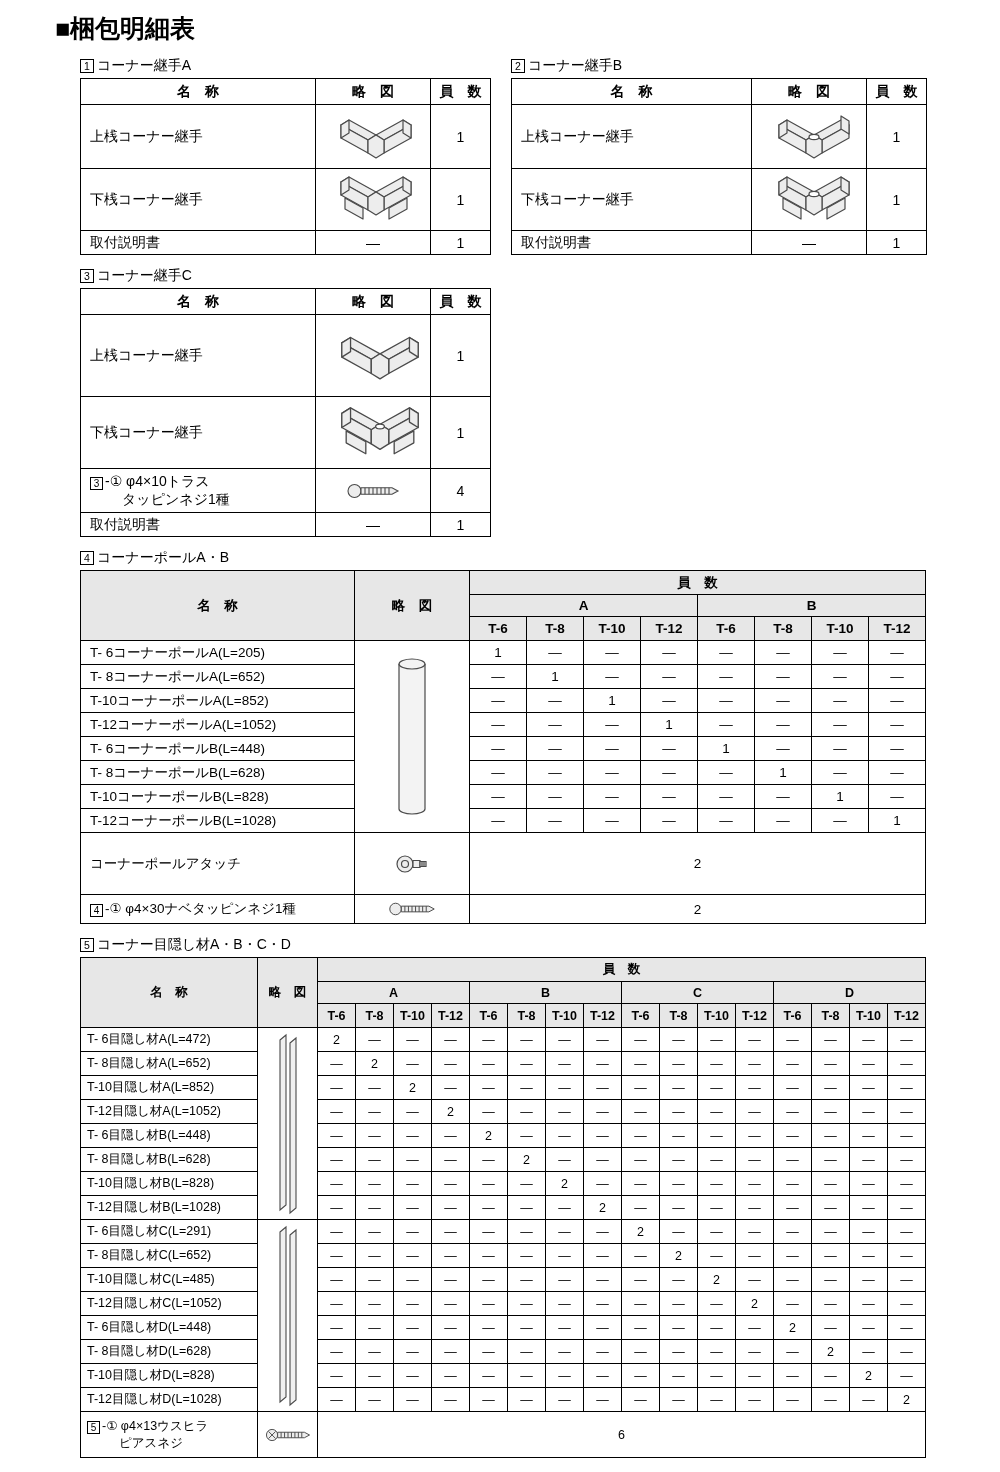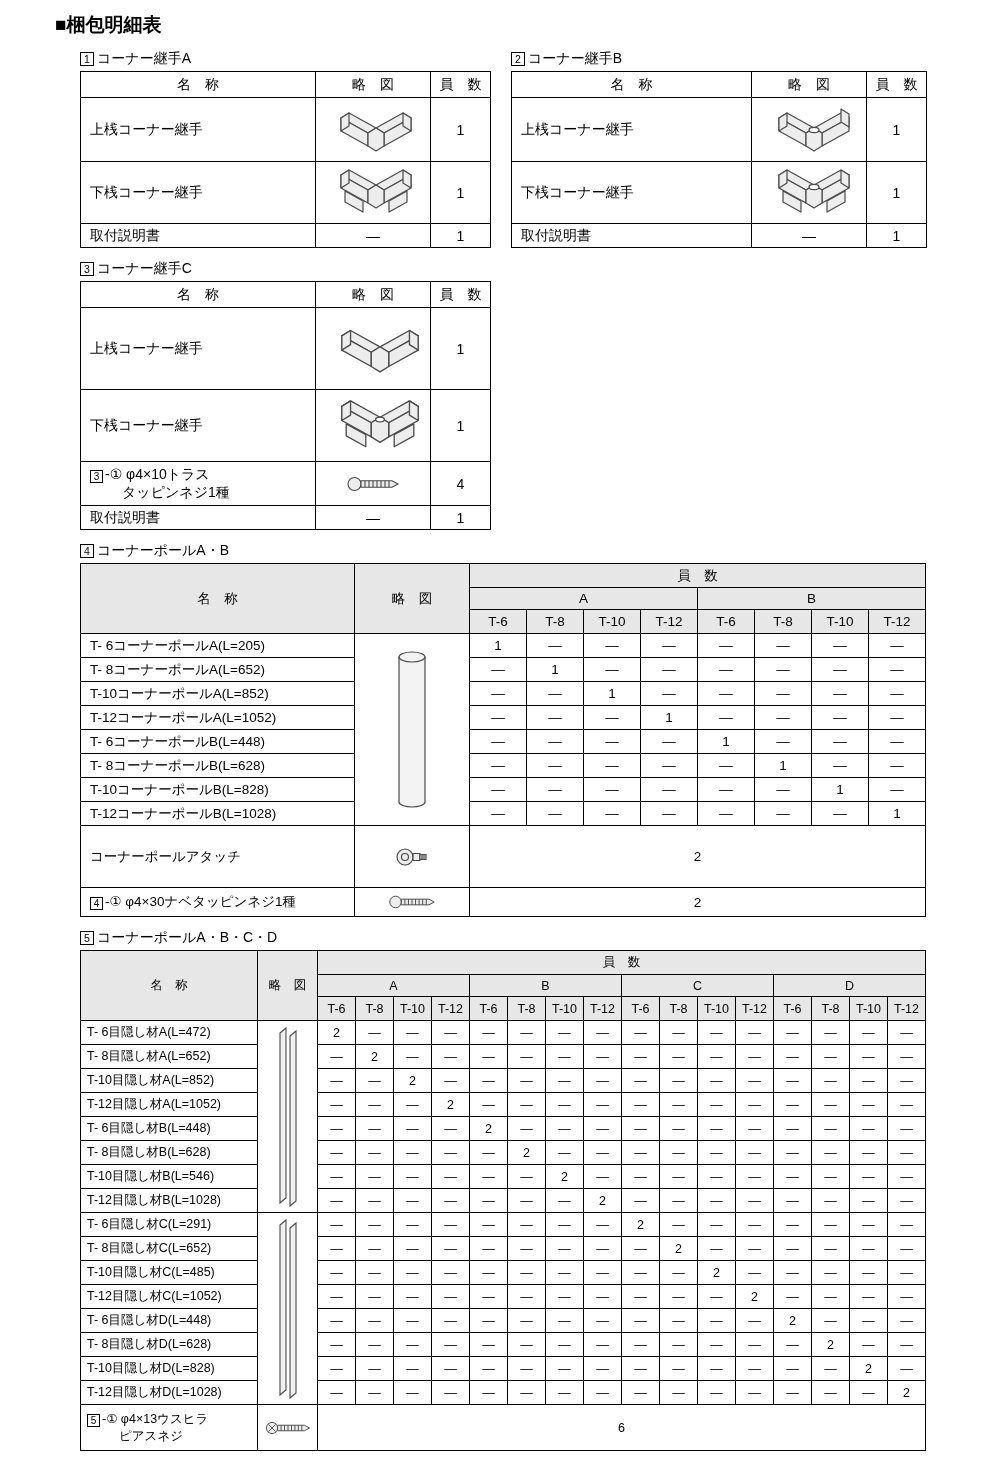--- a/index.html
+++ b/index.html
@@ -2,33 +2,33 @@
 <html><head>
 <meta charset="utf-8">
 <style>
   * { box-sizing: border-box; margin: 0; padding: 0; }
   html, body { background: #fff; }
   body {
     width: 1000px; min-height: 1472px; color: #000;
     font-family: "Liberation Sans", "DejaVu Sans", sans-serif;
   }
   .page { padding: 12px 0 20px 55px; }
-  .page-title { font-size: 19px; font-weight: bold; margin-bottom: 12px; }
+  .page-title { font-size: 25px; font-weight: bold; margin-bottom: 12px; }
   .tables { margin-left: 25px; width: 845px; }
   .row2 { display: flex; gap: 20px; align-items: flex-start; }
   .section { margin-bottom: 12px; }
   .section-label { display: flex; align-items: center; gap: 3px; font-size: 14px; margin-bottom: 3px; }
   .numbox {
     display: inline-block; border: 1px solid #000; min-width: 14px; height: 14px;
     line-height: 13px; text-align: center; font-size: 10.5px; flex: none;
   }
   .numbox.sm { min-width: 13px; height: 13px; line-height: 12px; font-size: 10px; margin-right: 2px; vertical-align: -1px; }
   table { border-collapse: collapse; table-layout: fixed; }
   th, td { border: 1px solid #000; overflow: hidden; }
-  th { font-weight: normal; margin-left: 20px; }
+  th { font-weight: bold; margin-left: 20px; }
 
   
   .joint-table th { font-size: 14px; height: 26px; text-align: center; background: #fff; }
   .joint-table td { font-size: 14px; padding: 1px 16px; }
   .joint-table .img-row td { height: 64px; }
   .joint-table .img-row2 td { height: 62px; }
   .joint-c .img-row td { height: 82px; }
   .joint-c .img-row2 td { height: 72px; }
   .screw-row td { height: 44px; vertical-align: middle; }
   .manual-row td { height: 24px; }
@@ -434,21 +434,21 @@
             </td>
             <td class="qty-cell" colspan="8">2</td>
           </tr>
         </tbody>
       </table>
     </div>
 
     <div class="section">
       <div class="section-label">
         <span class="numbox">5</span>
-        <span>コーナーポールA・B・C・D</span>
+        <span>コーナー目隠し材A・B・C・D</span>
       </div>
       <table class="grid-table blind-table">
         <colgroup>
           <col style="width:177px">
             <col style="width:60px">
             <col span="16" style="width:38px">
         </colgroup>
         <thead>
           <tr class="hrow1">
             <th rowspan="3">名　称</th>
@@ -597,21 +597,21 @@
               <td class="qty-cell">—</td>
               <td class="qty-cell">—</td>
               <td class="qty-cell">—</td>
               <td class="qty-cell">—</td>
               <td class="qty-cell">—</td>
               <td class="qty-cell">—</td>
               <td class="qty-cell">—</td>
               <td class="qty-cell">—</td>
             </tr>
             <tr>
-              <td class="name-cell">T-10目隠し材B(L=546)</td>
+              <td class="name-cell">T-10目隠し材B(L=828)</td>
               <td class="qty-cell">—</td>
               <td class="qty-cell">—</td>
               <td class="qty-cell">—</td>
               <td class="qty-cell">—</td>
               <td class="qty-cell">—</td>
               <td class="qty-cell">—</td>
               <td class="qty-cell">2</td>
               <td class="qty-cell">—</td>
               <td class="qty-cell">—</td>
               <td class="qty-cell">—</td>

